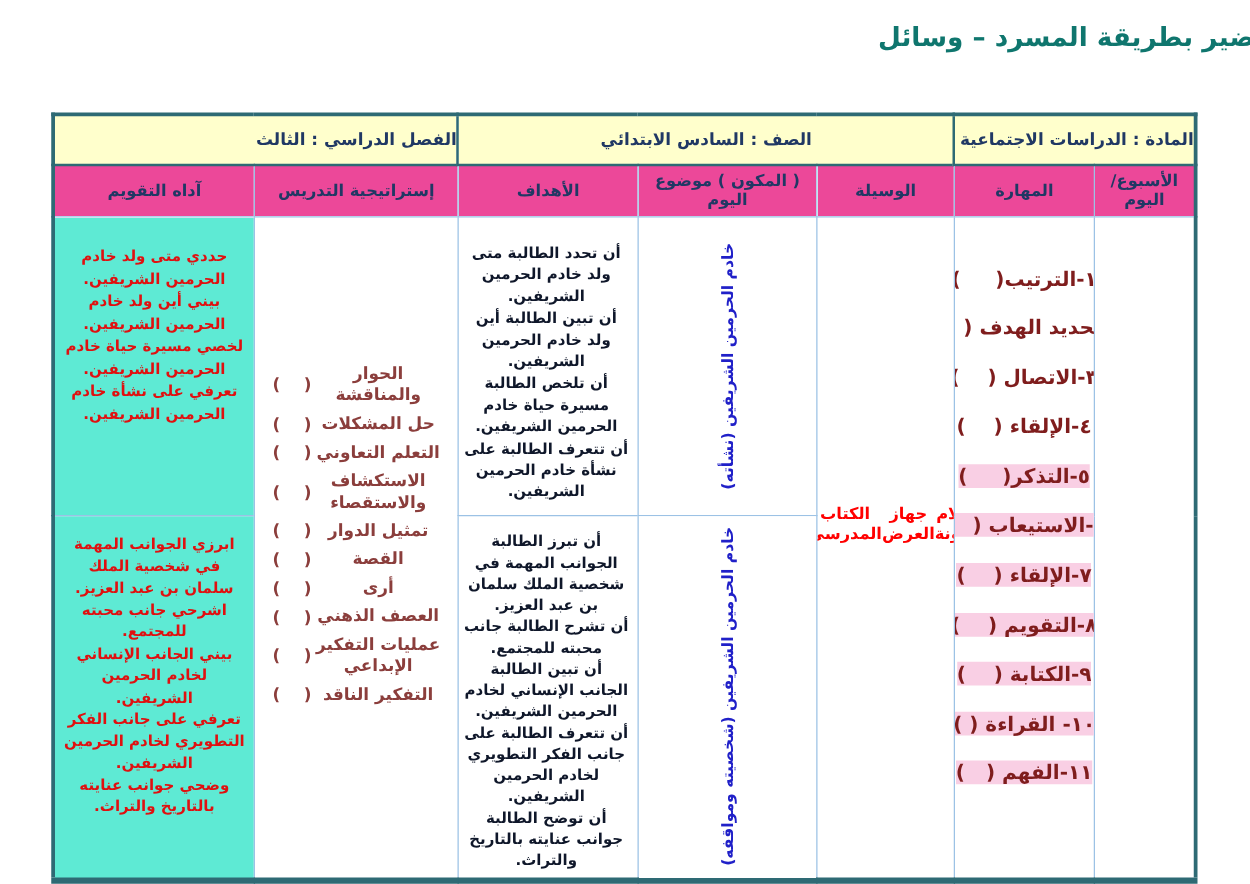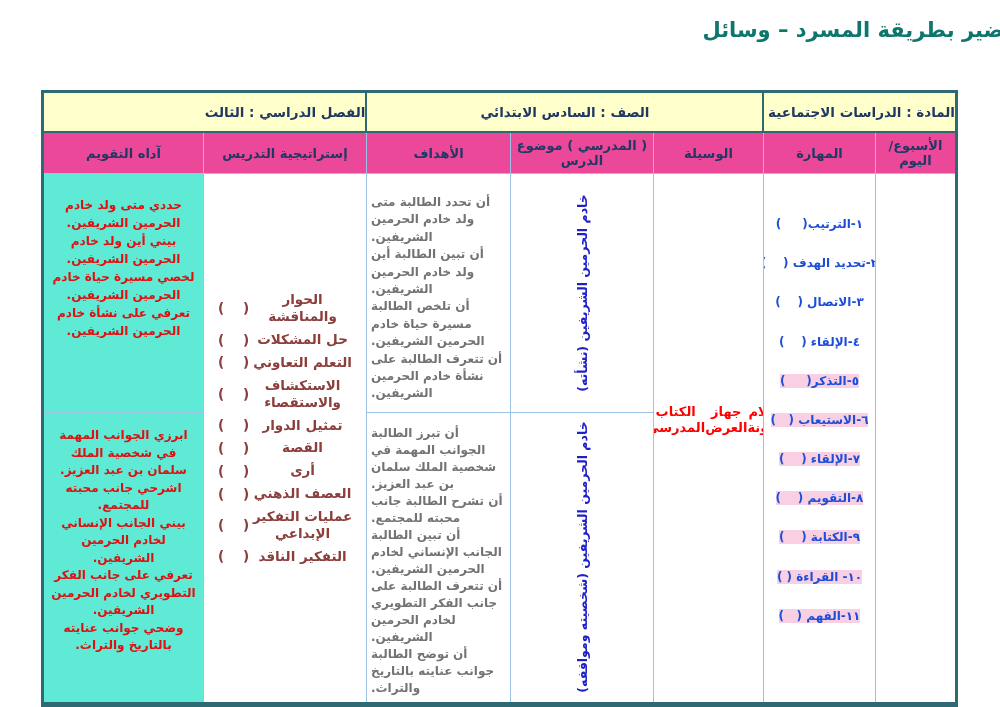--- a/index.html
+++ b/index.html
@@ -33,39 +33,39 @@
   
   tr.row-head td{
     background:#ec4899;height:40px;vertical-align:middle;text-align:center;
     color:#203864;font-size:13px;
   }
   
   td.cell-week{background:#fff;}
   td.cell-skills{background:#fff;}
   .skills-stack{height:492px;display:flex;flex-direction:column;justify-content:space-evenly;
     align-items:center;padding:18px 2px;box-sizing:border-box;}
-  .skill{color:#1d4ed8;font-size:12px;white-space:pre;text-align:center;}
+  .skill{color:#7f1d1d;font-size:16px;white-space:pre;text-align:center;}
   .skill.hl{background:#F9CFE4;}
   
   .means-stack{height:492px;display:flex;flex-direction:row;justify-content:center;
     align-items:center;padding:4px 0;box-sizing:border-box;}
   .mean-label{color:#FF0000;font-size:13px;text-align:center;line-height:1.25;}
   .mean-icon{display:block;}
   
   td.cell-topic{position:relative;background:#fff;}
   .topic-text{
     position:absolute;left:50%;top:50%;
     transform:translate(-50%,-50%) rotate(-90deg);
     white-space:nowrap;color:#2020C8;font-size:12.5px;
   }
   
   td.cell-obj{background:#fff;}
   .obj-text{
-    color:#737373;font-size:12px;line-height:1.45;white-space:pre-line;
-    text-align:left;padding:20px 7px 4px 4px;
+    color:#0f172a;font-size:12px;line-height:1.45;white-space:pre-line;
+    text-align:center;padding:20px 7px 4px 4px;
   }
   td.cell-obj2 .obj-text{padding-top:12px;line-height:1.42;}
   
   td.cell-strat{background:#fff;}
   .strat-stack{height:492px;display:flex;flex-direction:column;justify-content:center;
     padding:16px 10px 0 14px;box-sizing:border-box;gap:6px;}
   .strat{display:flex;align-items:center;color:#8B3E3C;font-size:13.5px;}
   .strat-name{flex:1;text-align:center;line-height:1.25;}
   .strat-paren{white-space:pre;}
   
@@ -97,21 +97,21 @@
         <tr class="row-info">
     <td colspan="2" class="info-subject">المادة : الدراسات الاجتماعية</td>
     <td colspan="3" class="info-grade">الصف : السادس الابتدائي</td>
     <td colspan="2" class="info-semester">الفصل الدراسي : الثالث</td>
   </tr>
 
   <tr class="row-head">
     <td>الأسبوع/اليوم</td>
     <td>المهارة</td>
     <td>الوسيلة</td>
-    <td>( المدرسي ) موضوع الدرس</td>
+    <td>( المكون ) موضوع اليوم</td>
     <td>الأهداف</td>
     <td>إستراتيجية التدريس</td>
     <td>آداه التقويم</td>
   </tr>
 
   <tr>
     <td rowspan="2" class="cell-week" style="height:492px"></td>
 
     <td rowspan="2" class="cell-skills">
       <div class="skills-stack">

